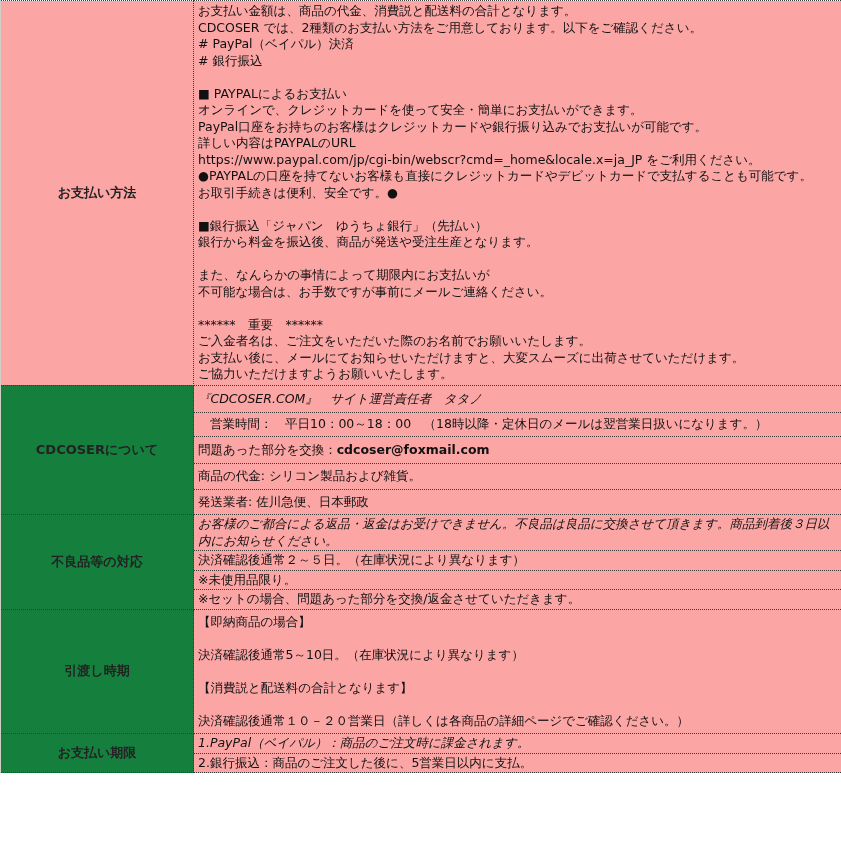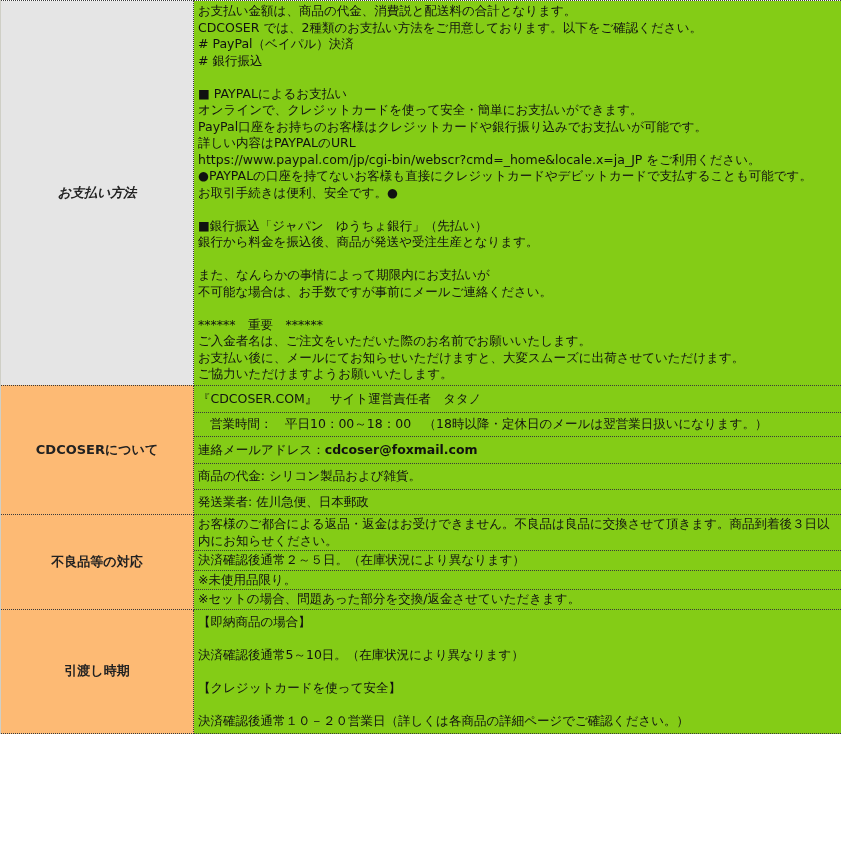--- a/index.html
+++ b/index.html
@@ -16,41 +16,41 @@
     border-right:1px solid #cfcfc6;
   }
   col.c-label{width:193px;}
   col.c-content{width:648px;}
   th,td{
     border:1px dotted #3a3a3a;
     vertical-align:middle;
     padding:0;
   }
   th{
-    background:#fdba74;
+    background:#15803d;
     font-size:13px;
     font-weight:bold;
     text-align:center;
     color:#222222;
     padding:2px 3px;
   }
-  tr.row-payment-method th{background:#e5e5e5;font-style:italic;}
-  td{background:#84cc16;}
+  tr.row-payment-method th{background:#fca5a5;}
+  td{background:#fca5a5;}
   .txt{
     font-size:12.5px;
     line-height:16.5px;
     white-space:pre-line;
     word-wrap:break-word;
     padding:2px 3px 2px 4px;
     color:#111111;
   }
   .sub{
     border-top:1px dotted #3a3a3a;
   }
-  .sub:first-child{border-top:0;}
+  .sub:first-child{border-top:0;font-style:italic;}
   .pad-lg{padding-top:5px;padding-bottom:5px;}
   .pad-md{padding-top:4px;padding-bottom:4px;}
   .pad-sm{padding-top:3px;padding-bottom:3px;padding-left:16px;}
   .pad-xs{padding-top:1px;padding-bottom:1px;}
   .email{font-weight:bold;margin-top:28px;}
 </style>
 </head>
 <body>
 
 <div class="page">
@@ -88,21 +88,21 @@
 お支払い後に、メールにてお知らせいただけますと、大変スムーズに出荷させていただけます。
 ご協力いただけますようお願いいたします。</div>
       </td>
     </tr>
 
     <tr>
       <th>CDCOSERについて</th>
       <td>
         <div class="sub txt pad-lg">『CDCOSER.COM』　サイト運営責任者　タタノ</div>
         <div class="sub txt pad-sm">営業時間：　平日10：00～18：00　（18時以降・定休日のメールは翌営業日扱いになります。）</div>
-        <div class="sub txt pad-lg"><span>連絡メールアドレス：</span><span class="email">cdcoser@foxmail.com</span></div>
+        <div class="sub txt pad-lg"><span>問題あった部分を交換：</span><span class="email">cdcoser@foxmail.com</span></div>
         <div class="sub txt pad-md">商品の代金: シリコン製品および雑貨。</div>
         <div class="sub txt pad-md">発送業者: 佐川急便、日本郵政</div>
       </td>
     </tr>
 
 
 
     <tr>
       <th>不良品等の対応</th>
       <td>
@@ -113,24 +113,31 @@
       </td>
     </tr>
 
     <tr>
       <th>引渡し時期</th>
       <td>
         <div class="txt pad-md">【即納商品の場合】
 
 決済確認後通常5～10日。（在庫状況により異なります）
 
-【クレジットカードを使って安全】
+【消費説と配送料の合計となります】
 
 決済確認後通常１０－２０営業日（詳しくは各商品の詳細ページでご確認ください。）</div>
       </td>
     </tr>
 
+    <tr>
+      <th>お支払い期限</th>
+      <td>
+        <div class="sub txt pad-xs">1.PayPal（ベイパル）：商品のご注文時に課金されます。</div>
+        <div class="sub txt pad-xs">2.銀行振込：商品のご注文した後に、5営業日以内に支払。</div>
+      </td>
+    </tr>
 
 
   </tbody>
     </table>
 
 </div>
 
 </body></html>

